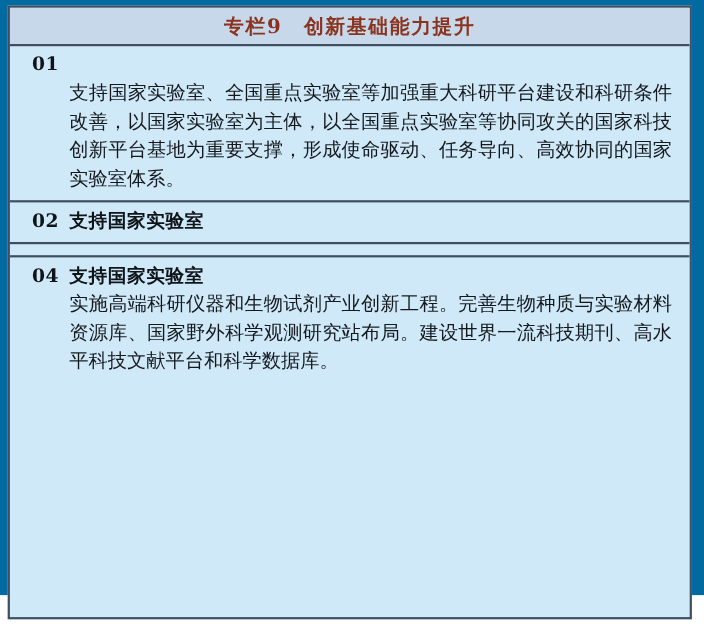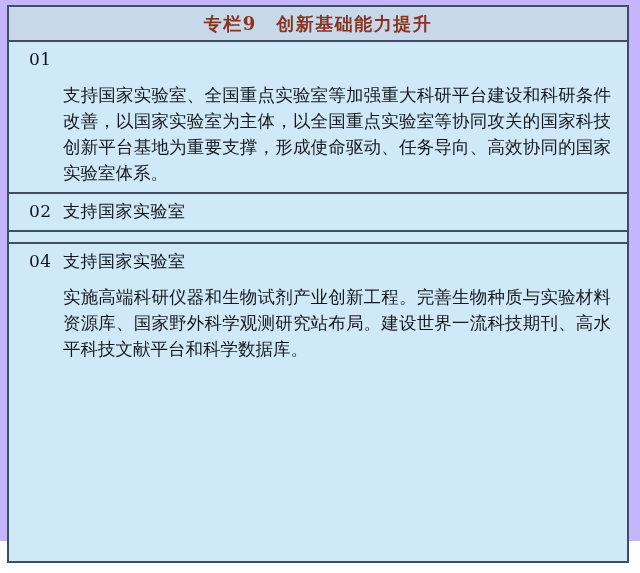--- a/index.html
+++ b/index.html
@@ -8,44 +8,44 @@
     --border:#3f4e61;
     --title:#8a3420;
     --heading-text:#0f1419;
     --body-text:#15191e;
   }
   html,body{margin:0;padding:0;}
   body{
     width:640px;height:573px;background:#ffffff;overflow:hidden;
     font-family:"DejaVu Serif","Liberation Serif",serif;
   }
-  .canvas{position:relative;width:640px;height:541px;background:#c4b5fd;}
+  .canvas{position:relative;width:640px;height:541px;background:#0369a1;}
   .panel{
     position:absolute;left:7px;top:5px;width:622px;height:558px;
     box-sizing:border-box;border:2px solid var(--border);
     background:var(--body-bg);overflow:hidden;
   }
   .panel-header{
     height:33px;background:var(--header-bg);
     border-bottom:2px solid var(--border);
     display:flex;align-items:center;justify-content:center;
   }
   .panel-title{
     color:var(--title);font-weight:bold;font-size:18px;letter-spacing:1.5px;
   }
   .entry{padding:4px 16px 6px 20px;}
   .entry + .entry{border-top:2px solid var(--border);}
   .entry-head{
     display:flex;align-items:flex-end;
-    font-weight:normal;font-size:17px;line-height:26px;color:var(--heading-text);
+    font-weight:bold;font-size:17px;line-height:26px;color:var(--heading-text);
   }
   .entry-num{width:34px;flex:0 0 34px;letter-spacing:0.5px;}
   .entry-heading{letter-spacing:0.5px;}
   .entry-body{
-    margin:10px 0 0 34px;
+    margin:0 0 0 34px;
     font-size:17.5px;line-height:26px;color:var(--body-text);
     text-align:justify;text-justify:inter-ideograph;
   }
 </style>
 </head>
 <body>
 
 <div class="canvas">
   <div class="panel">
 

